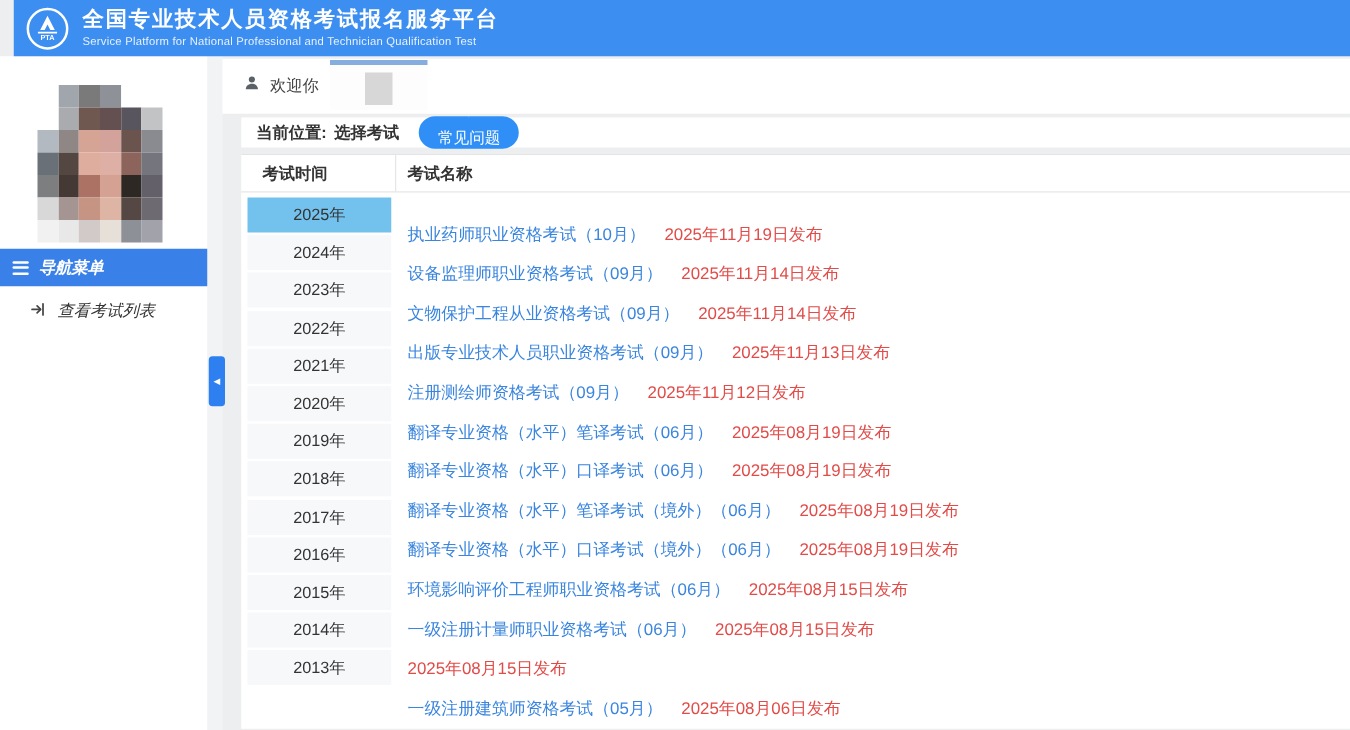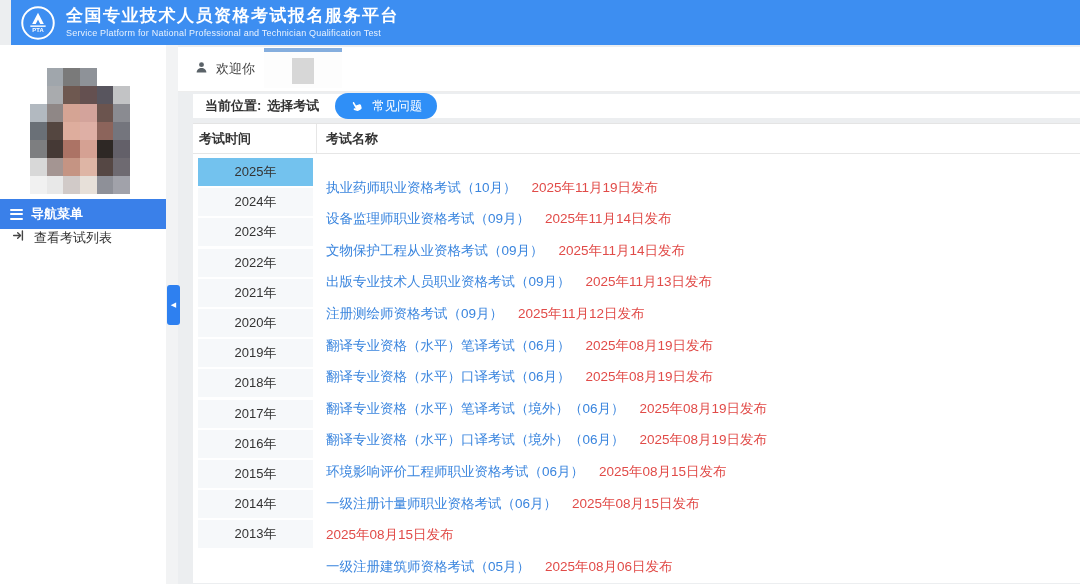--- a/index.html
+++ b/index.html
@@ -14,53 +14,53 @@
     background:var(--page_bg);
     font-family:"Liberation Sans","DejaVu Sans",sans-serif;
   }
   
   .topbar{position:absolute;top:0;left:0;right:0;height:45px;background:var(--header_blue);
     display:flex;align-items:center;padding-left:9px;gap:10px;z-index:9;margin-left:11px;}
   .logo{width:36px;height:36px;flex:0 0 auto;}
   .titles .title{color:#fff;font-size:17px;font-weight:bold;letter-spacing:1.5px;line-height:1.1;}
   .titles .subtitle{color:#e8f2fe;font-size:9px;margin-top:3px;letter-spacing:.2px;}
   
-  .sidebar{position:absolute;top:45px;left:0;width:166px;bottom:0;background:#fff;}
+  .sidebar{position:absolute;top:45px;left:0;width:166px;bottom:0;background:#fff;font-style:italic;}
   .avatar{margin:23px 0 0 30px;width:100px;height:126px;display:grid;
     grid-template-columns:repeat(6,1fr);grid-auto-rows:18px;}
   .nav-header{margin-top:5px;height:30px;background:var(--nav_blue);color:#fff;font-size:13px;
     font-weight:bold;display:flex;align-items:center;padding-left:10px;gap:8px;}
   .burger{width:13px;display:flex;flex-direction:column;gap:2.5px;}
   .burger span{height:2px;background:#fff;border-radius:1px;}
-  .menu-item{height:40px;display:flex;padding-left:12px;gap:9px;
+  .menu-item{height:40px;display:flex;align-items:center;padding-left:24px;gap:9px;
     font-size:13px;color:#333;cursor:pointer;}
   .scroll-strip{position:absolute;top:45px;left:166px;width:12px;bottom:0;background:#f2f3f4;}
   .collapse-btn{position:absolute;left:167px;top:285px;width:13px;height:40px;
     background:#2e80f0;border-radius:3px;color:#fff;font-size:7px;display:flex;
     align-items:center;justify-content:center;cursor:pointer;z-index:10;}
   
   .main{position:absolute;top:45px;left:178px;right:0;bottom:0;}
   .welcome-bar{margin-top:2px;height:45px;background:#fff;display:flex;align-items:center;
     padding-left:17px;gap:8px;position:relative;border-bottom:1px solid #ededed;}
   .welcome-text{font-size:13px;color:#444;}
   .redact{align-self:flex-start;margin-top:1px;margin-left:1px;width:78px;height:40px;
     background:#fdfdfd;border-top:4px solid #85aede;position:relative;}
   .redact::after{content:"";position:absolute;left:28px;top:6px;width:22px;height:26px;background:#d7d7d7;}
   .breadcrumb-bar{margin:2px 0 0 15px;background:#fff;height:24px;display:flex;
     align-items:center;padding-left:12px;gap:16px;}
   .crumb{font-size:13px;font-weight:bold;color:#333;}
   .crumb .cur{margin-left:6px;}
   .faq-btn{height:26px;padding:0 15px;background:var(--button_blue);border:none;
     border-radius:13px;color:#fff;font-size:12.5px;display:flex;align-items:center;gap:8px;
-    cursor:pointer;font-family:inherit;}
+    cursor:pointer;font-family:inherit;flex-direction:column;}
   .faq-btn svg{transform:rotate(-30deg);}
   
   .table-panel{margin:5px 0 0 15px;background:#fff;height:460px;border-top:1px solid #e4e4e4;}
   .thead{display:flex;height:30px;border-bottom:1px solid #e6e6e6;font-size:13px;font-weight:bold;color:#333;}
-  .th-time{width:123px;padding-left:6px;display:flex;align-items:center;}
+  .th-time{width:123px;padding-left:17px;display:flex;align-items:center;}
   .th-name{flex:1;border-left:1px solid #e6e6e6;padding-left:9px;display:flex;align-items:center;}
   .tbody{display:flex;align-items:flex-start;}
   .years-col{width:123px;padding-top:4px;text-align:right;}
   .year-cell{margin:0 3px 2.2px 5px;height:28px;background:var(--year_cell_bg);display:flex;
     align-items:center;justify-content:center;font-size:13px;color:#333;cursor:pointer;}
   .year-cell.selected{background:var(--selected_year_bg);}
   .exams-col{flex:1;padding:11px 0 0 10px;}
   .exam-row{height:31.6px;display:flex;align-items:flex-end;gap:15px;}
   .exam-name{font-size:13.5px;color:var(--exam_link_blue);cursor:pointer;}
   .exam-date{font-size:13.5px;color:var(--date_red);}

